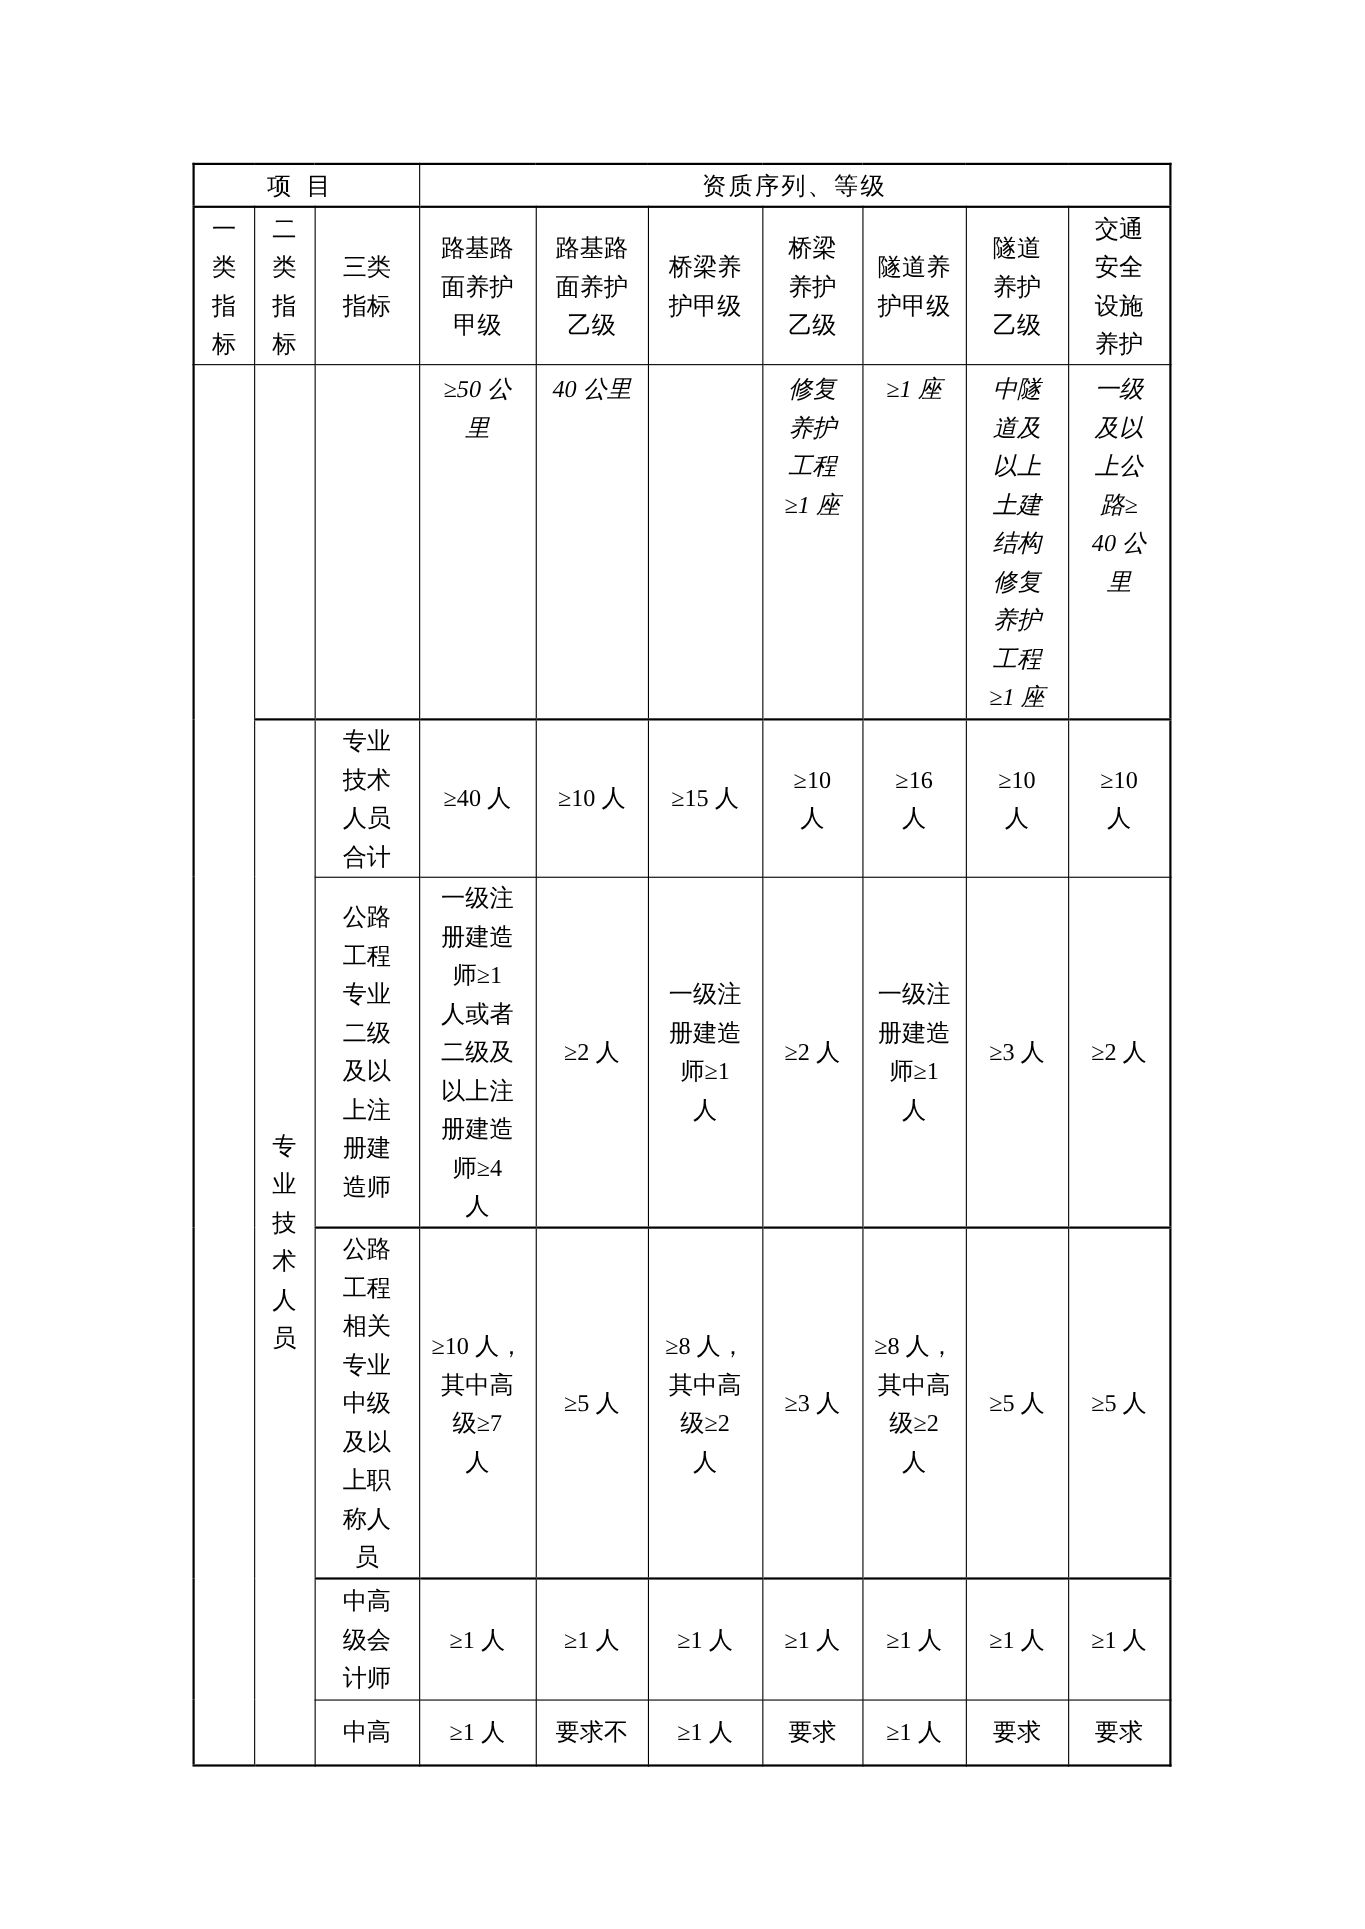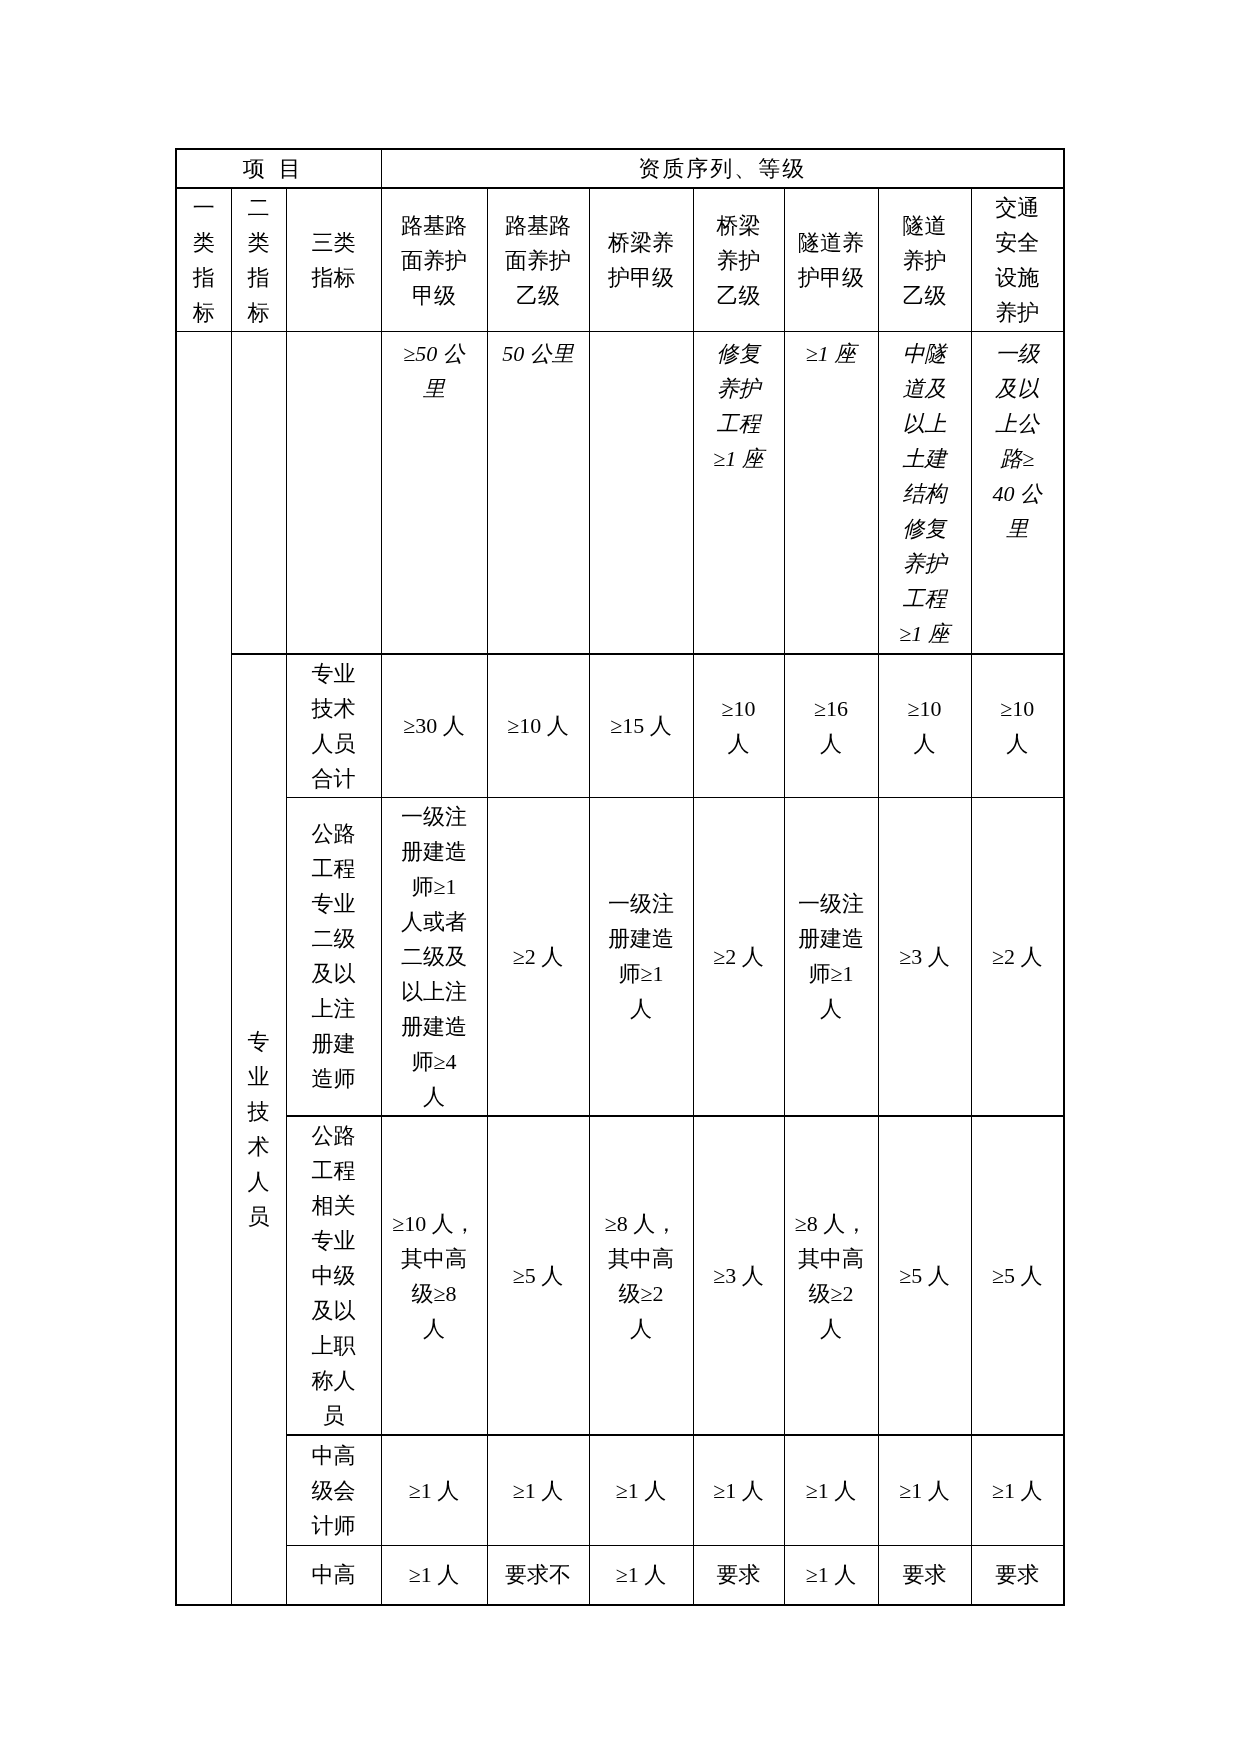--- a/index.html
+++ b/index.html
@@ -93,21 +93,21 @@
 设施
 养护</th>
     </tr>
 
     <tr class="vtop hr-thick" style="height:322px">
       <td rowspan="6" class="span-col1"></td>
       <td></td>
       <td></td>
       <td>≥50 公
 里</td>
-      <td>50 公里</td>
+      <td>40 公里</td>
       <td></td>
       <td>修复
 养护
 工程
 ≥1 座</td>
       <td>≥1 座</td>
       <td>中隧
 道及
 以上
 土建
@@ -128,21 +128,21 @@
       <td rowspan="5" class="span-col2 vheader">专
 业
 技
 术
 人
 员</td>
       <td>专业
 技术
 人员
 合计</td>
-      <td>≥30 人</td>
+      <td>≥40 人</td>
       <td>≥10 人</td>
       <td>≥15 人</td>
       <td>≥10
 人</td>
       <td>≥16
 人</td>
       <td>≥10
 人</td>
       <td>≥10
 人</td>
@@ -185,21 +185,21 @@
 工程
 相关
 专业
 中级
 及以
 上职
 称人
 员</td>
       <td>≥10 人，
 其中高
-级≥8
+级≥7
 人</td>
       <td>≥5 人</td>
       <td>≥8 人，
 其中高
 级≥2
 人</td>
       <td>≥3 人</td>
       <td>≥8 人，
 其中高
 级≥2

